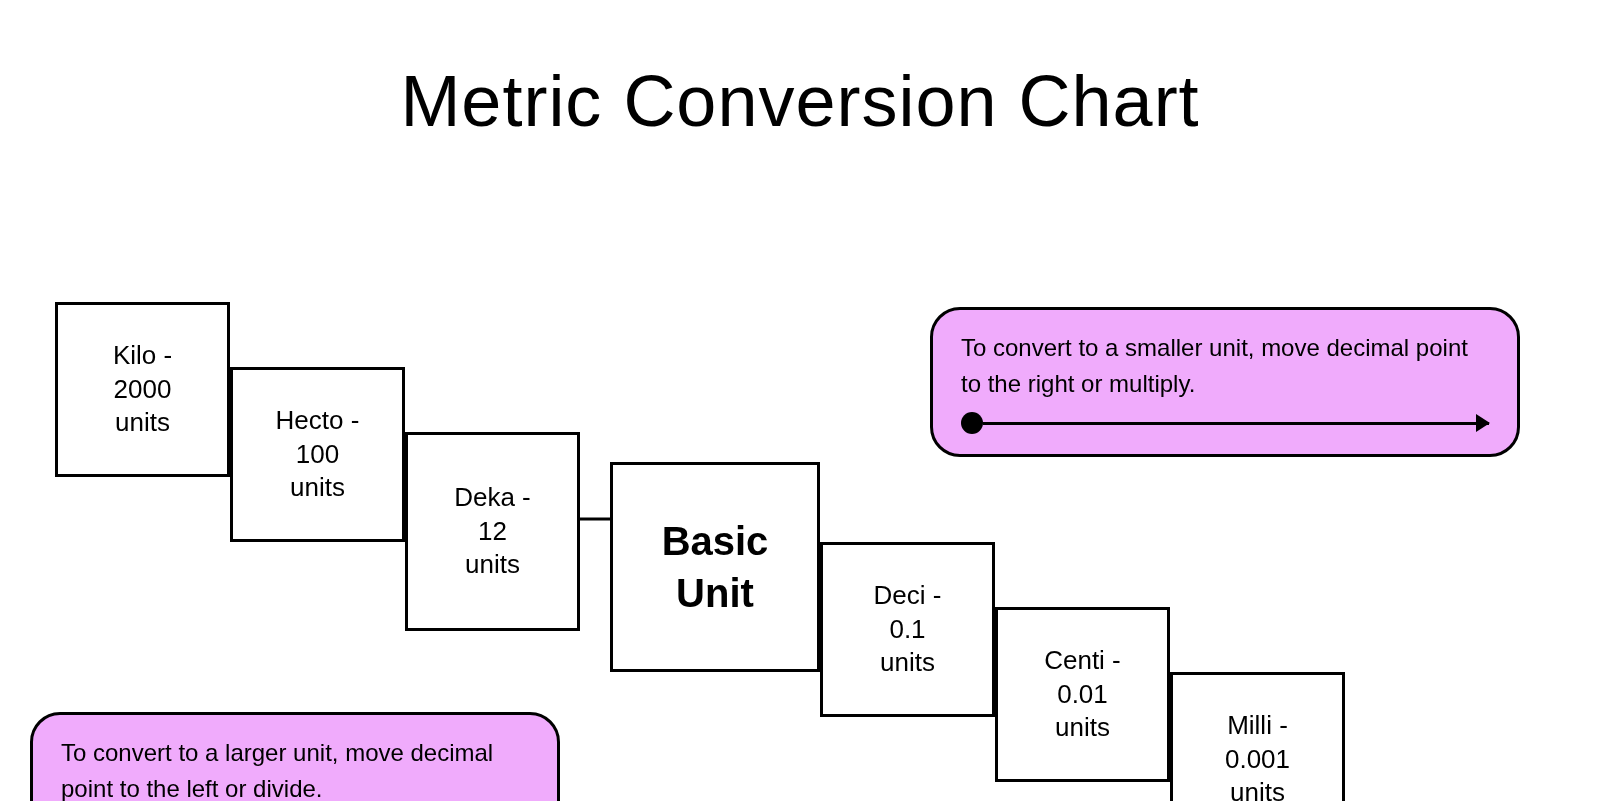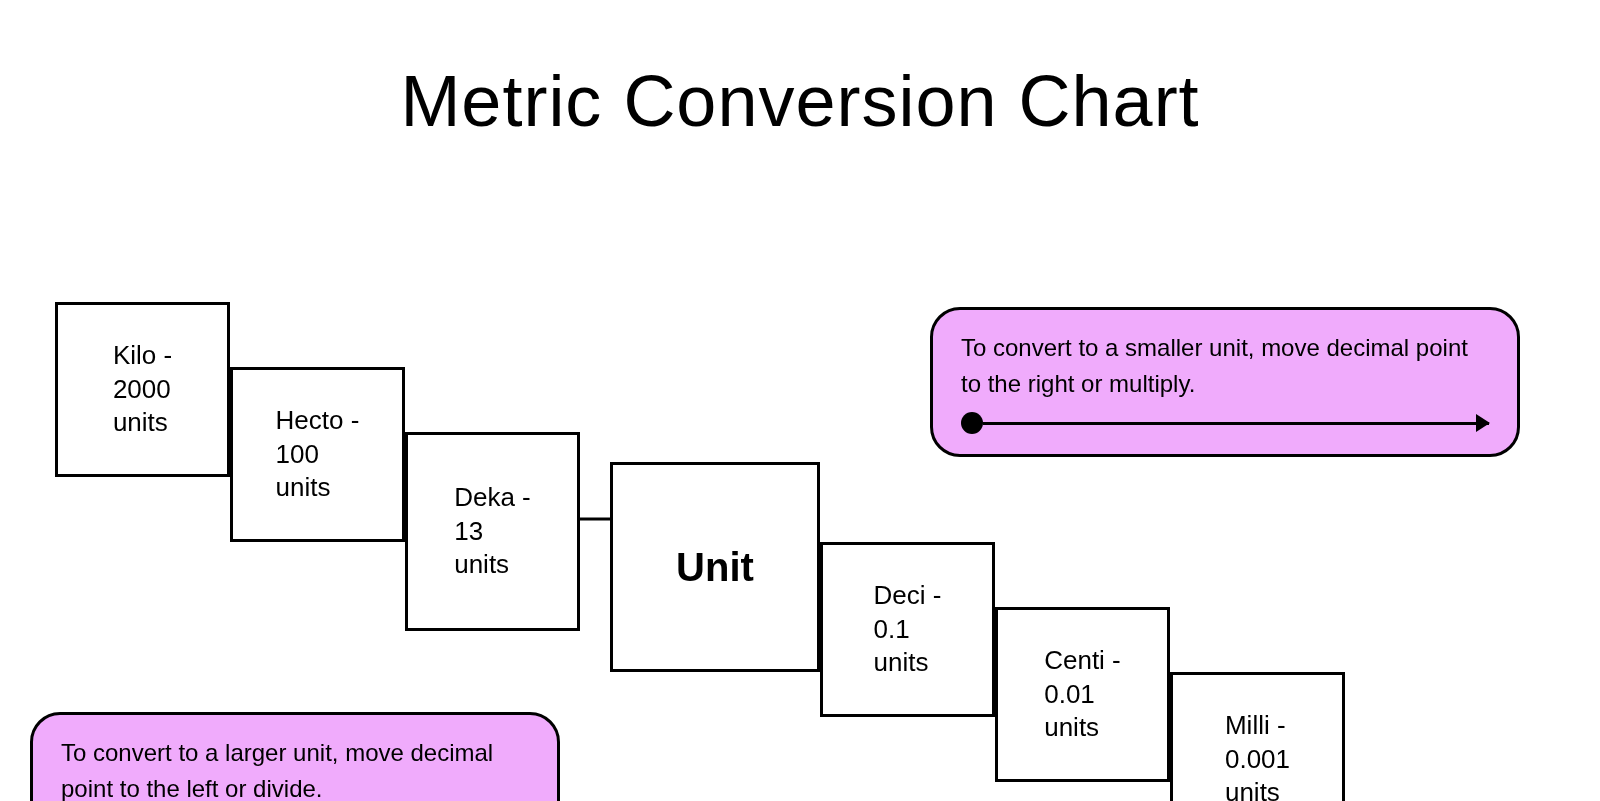--- a/index.html
+++ b/index.html
@@ -30,21 +30,21 @@
     }
 
     
     .unit-box {
       position: absolute;
       border: 3px solid #000;
       background: #fff;
       display: flex;
       align-items: center;
       justify-content: center;
-      text-align: left;
+      text-align: center;
       font-size: 26px;
       line-height: 1.3;
     }
 
     
     #box-kilo {
       left: 55px;
       top: 150px;
       width: 175px;
       height: 175px;
@@ -212,27 +212,28 @@
     <div>
       <div>Hecto -</div>
       <div>100</div>
       <div>units</div>
     </div>
   </div>
 
   <div class="unit-box" id="box-deka">
     <div>
       <div>Deka -</div>
-      <div>13</div>
+      <div>12</div>
       <div>units</div>
     </div>
   </div>
 
   <div class="unit-box" id="box-basic">
     <div>
+      <div>Basic</div>
       <div>Unit</div>
     </div>
   </div>
 
   <div class="unit-box" id="box-deci">
     <div>
       <div>Deci -</div>
       <div>0.1</div>
       <div>units</div>
     </div>

